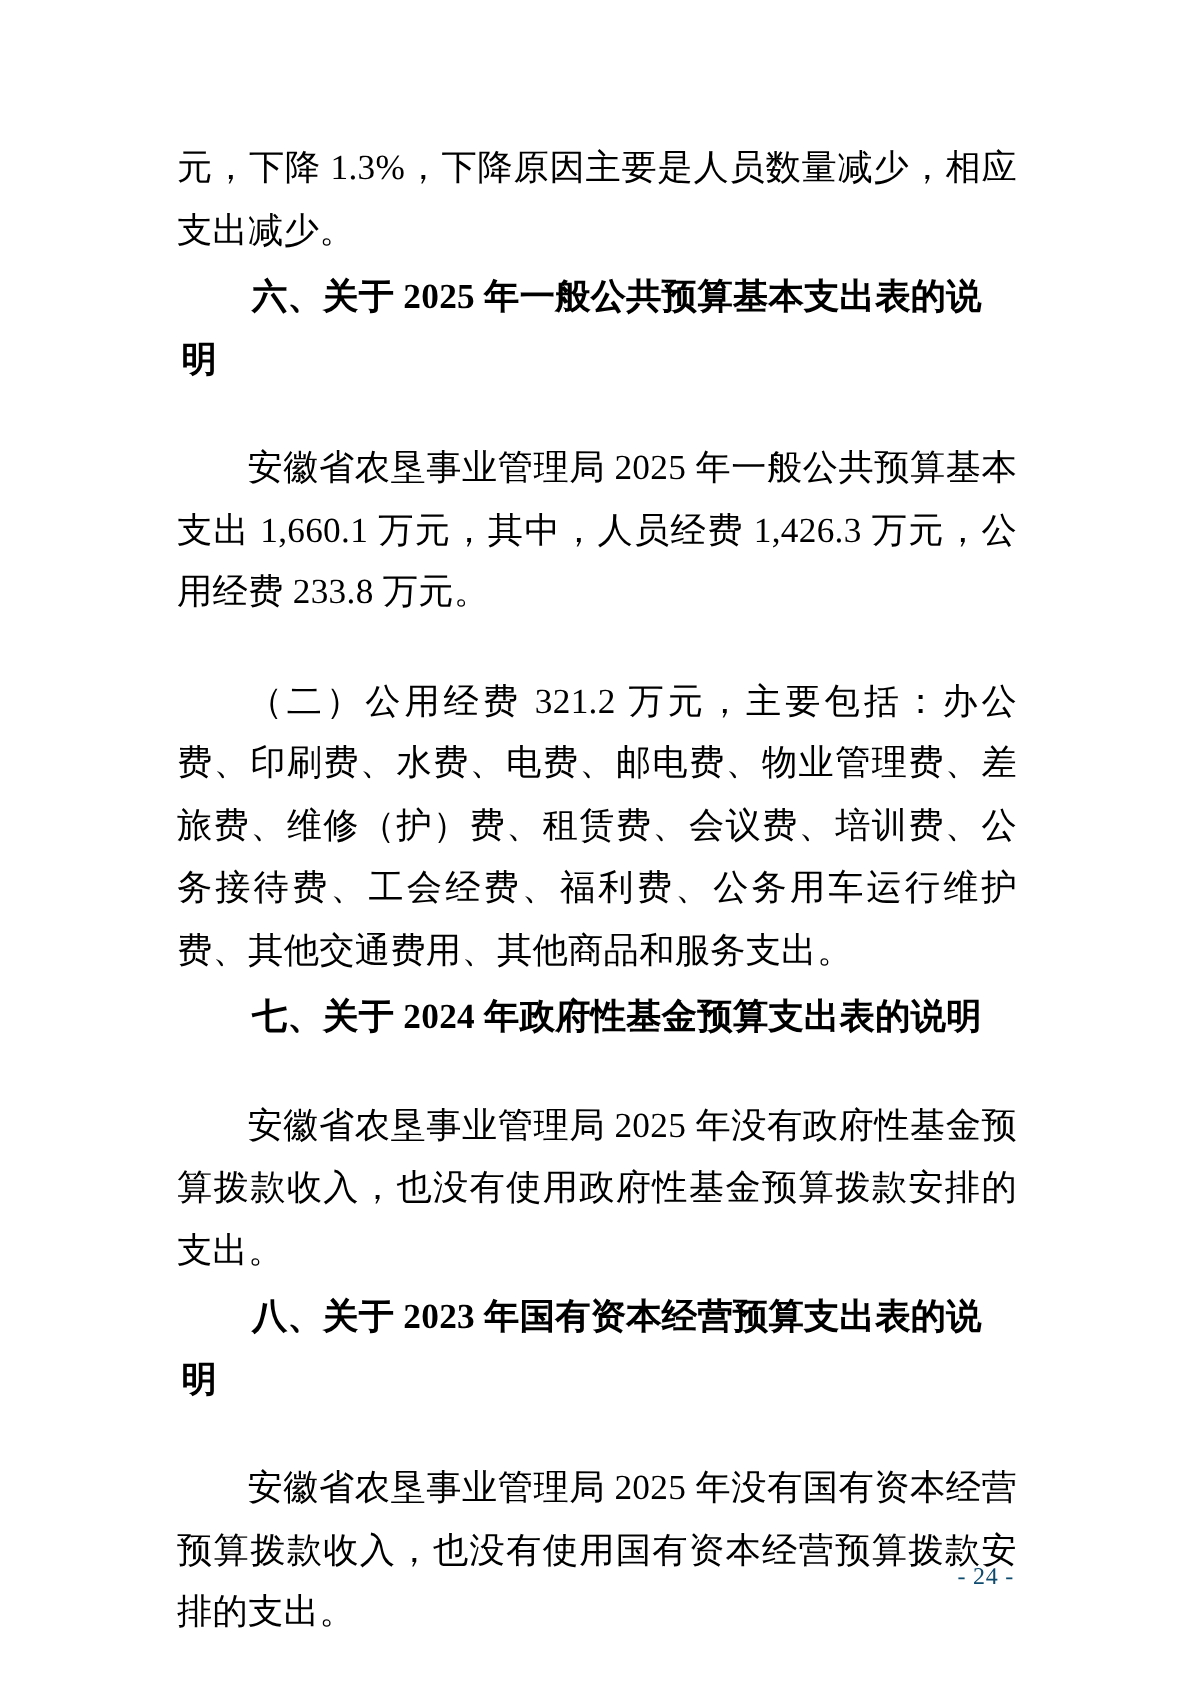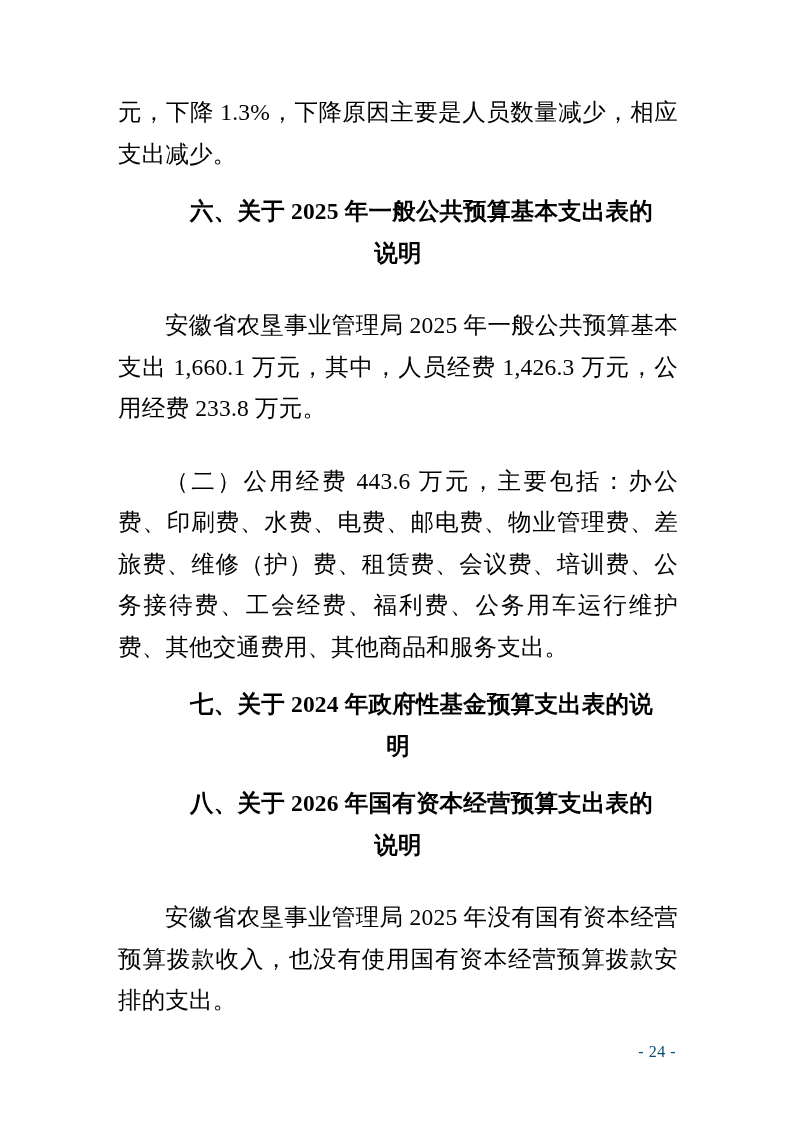--- a/index.html
+++ b/index.html
@@ -35,23 +35,22 @@
   }
   .indent {
     text-indent: 2em;
     margin-top: 31px;
   }
   .heading {
     font-size: 23.5px;
     line-height: 41.5px;
     font-weight: bold;
     text-indent: 2em;
-    margin: 16px;
+    margin: 3px;
     letter-spacing: 0.2px;
-    text-align: center;
   }
   .page-number {
     position: absolute;
     right: 118px;
     bottom: 62px;
     font-size: 16px;
     font-family: "Liberation Serif", "DejaVu Serif", serif;
     color: #0c4a6e;
     letter-spacing: 0.5px;
   }
@@ -62,25 +61,26 @@
 <div class="page">
   <div class="doc-body">
 
     <p class="para">元，下降 1.3%，下降原因主要是人员数量减少，相应支出减少。</p>
 
     <h2 class="heading">六、关于 2025 年一般公共预算基本支出表的说明</h2>
 
     <p class="para indent">安徽省农垦事业管理局 2025 年一般公共预算基本支出 1,660.1 万元，其中，人员经费 1,426.3 万元，公用经费 233.8 万元。</p>
 
 
-    <p class="para indent">（二）公用经费 443.6 万元，主要包括：办公费、印刷费、水费、电费、邮电费、物业管理费、差旅费、维修（护）费、租赁费、会议费、培训费、公务接待费、工会经费、福利费、公务用车运行维护费、其他交通费用、其他商品和服务支出。</p>
+    <p class="para indent">（二）公用经费 321.2 万元，主要包括：办公费、印刷费、水费、电费、邮电费、物业管理费、差旅费、维修（护）费、租赁费、会议费、培训费、公务接待费、工会经费、福利费、公务用车运行维护费、其他交通费用、其他商品和服务支出。</p>
 
     <h2 class="heading">七、关于 2024 年政府性基金预算支出表的说明</h2>
 
+    <p class="para indent">安徽省农垦事业管理局 2025 年没有政府性基金预算拨款收入，也没有使用政府性基金预算拨款安排的支出。</p>
 
-    <h2 class="heading">八、关于 2026 年国有资本经营预算支出表的说明</h2>
+    <h2 class="heading">八、关于 2023 年国有资本经营预算支出表的说明</h2>
 
     <p class="para indent">安徽省农垦事业管理局 2025 年没有国有资本经营预算拨款收入，也没有使用国有资本经营预算拨款安排的支出。</p>
 
   </div>
 
   <div class="page-number">- 24 -</div>
 </div>
 
 </body></html>

